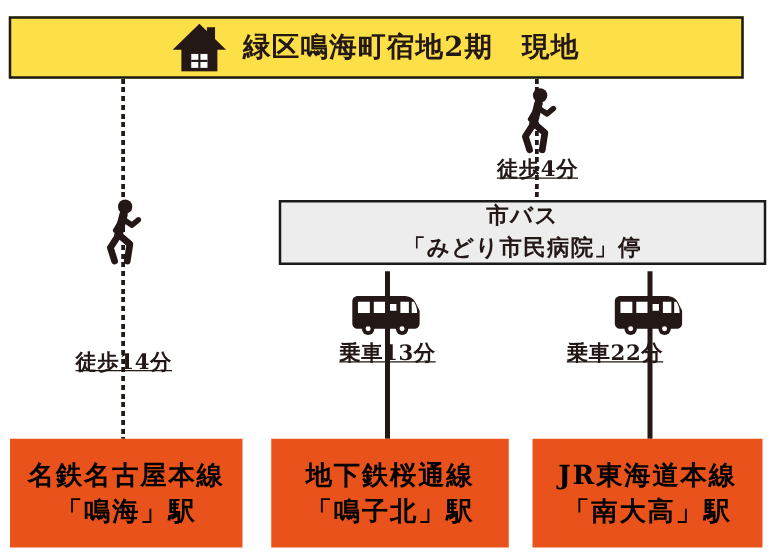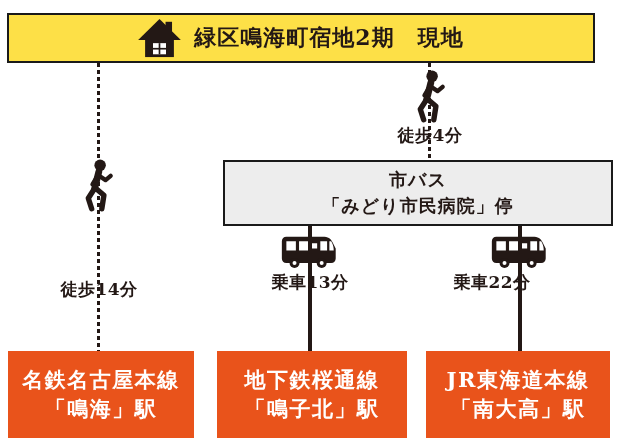--- a/index.html
+++ b/index.html
@@ -35,39 +35,40 @@
   .walker-left{left:81px;top:159px;}
   .walker-right{left:413px;top:70px;}
   .bus{z-index:2;}
   .bus-left{left:280px;top:235px;}
   .bus-right{left:490px;top:235px;}
 
   
   .time-label{
     z-index:3;font-size:17px;font-weight:600;letter-spacing:0.5px;white-space:nowrap;
     transform:translateX(-50%);
+    text-decoration:underline;
   }
   .walk-label-left{left:99px;top:230px;margin-top:48px;}
   .walk-label-right{left:430px;top:124px;}
   .ride-label-left{left:310px;top:271px;}
   .ride-label-right{left:492px;top:271px;}
 
   
   .stop-box{
-    left:223px;top:160px;width:390px;height:66px;box-sizing:border-box;
+    left:223px;top:160px;width:390px;height:52px;box-sizing:border-box;
     background:#EDEDED;border:2px solid #1a1a1a;z-index:1;
     display:flex;flex-direction:column;align-items:center;justify-content:center;
     font-size:18px;font-weight:600;line-height:1.45;letter-spacing:1px;
   }
 
   
   .station{
     top:351px;height:87px;box-sizing:border-box;background:#E9531B;z-index:1;
     display:flex;flex-direction:column;align-items:center;justify-content:center;
-    color:#ffffff;font-size:21px;font-weight:600;line-height:1.38;letter-spacing:1.5px;
+    color:#000000;font-size:21px;font-weight:600;line-height:1.38;letter-spacing:1.5px;
     white-space:nowrap;text-align:center;
   }
   .station-1{left:8px;width:186px;}
   .station-2{left:217px;width:190px;}
   .station-3{left:426px;width:184px;text-align:center;}
 </style>
 </head>
 <body>
 
 <div class="canvas">

